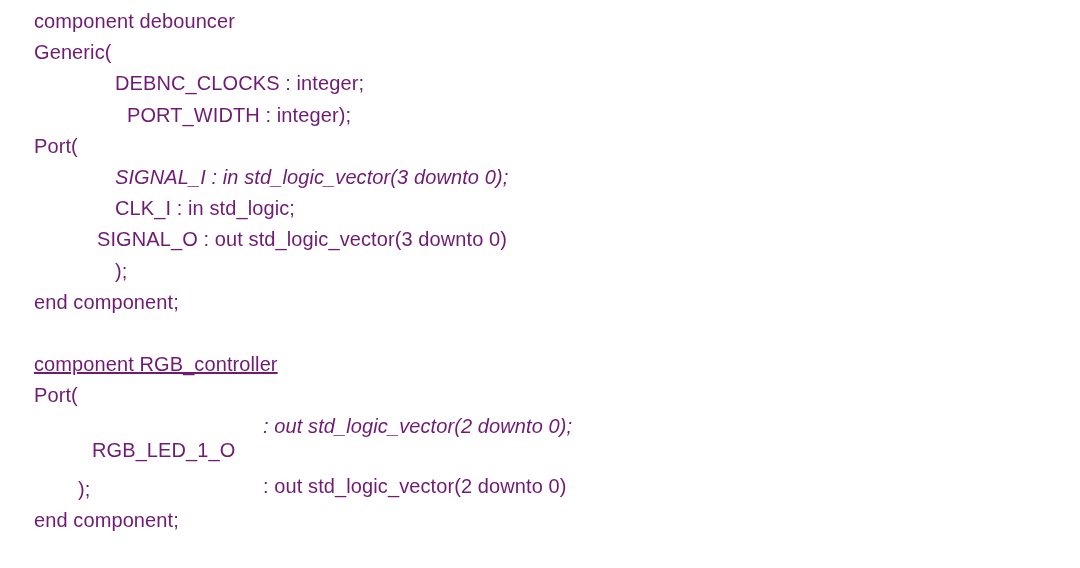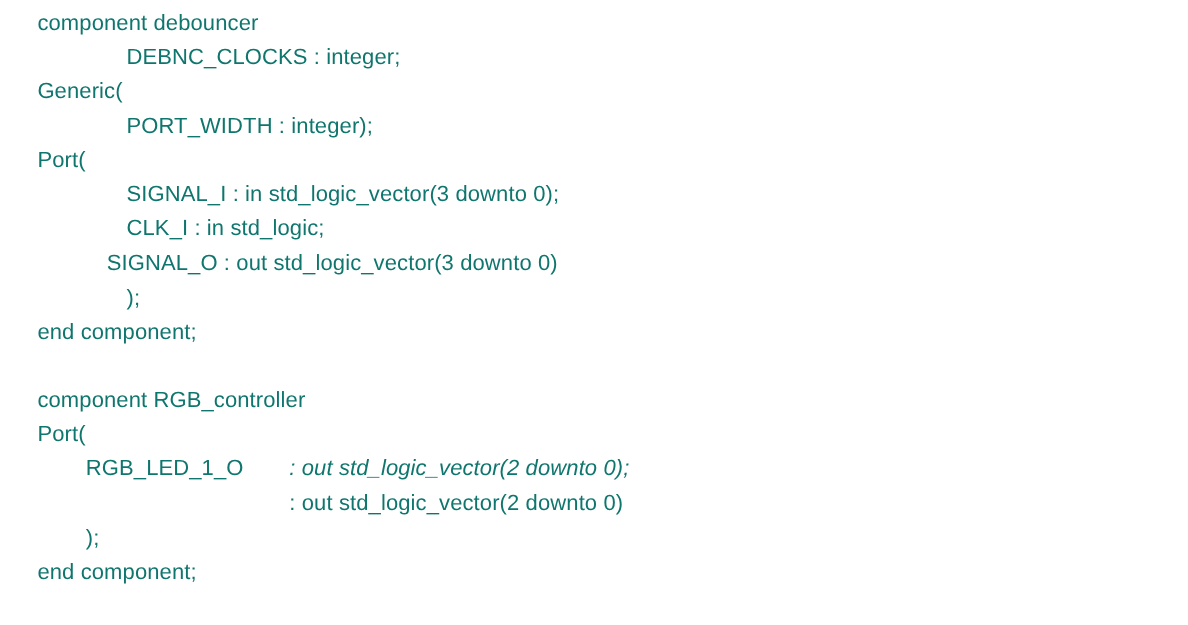--- a/index.html
+++ b/index.html
@@ -29,65 +29,65 @@
   .code-segment {
     position: absolute;
     top: 0;
     white-space: pre;
     letter-spacing: 0.1px;
   }
 </style>
 </head>
 <body>
 
-<div class="page" style="background: rgb(255, 255, 255); color: #0f766e;">
+<div class="page" style="background: rgb(255, 255, 255); color: #701a75;">
   <div id="code-block">
       <div class="code-line">
         <span class="code-segment" style="left: 34px;">component debouncer</span>
       </div>
       <div class="code-line">
+        <span class="code-segment" style="left: 34px;">Generic(</span>
+      </div>
+      <div class="code-line">
         <span class="code-segment" style="left: 115px;">DEBNC_CLOCKS : integer;</span>
       </div>
       <div class="code-line">
-        <span class="code-segment" style="left: 34px;">Generic(</span>
-      </div>
-      <div class="code-line">
-        <span class="code-segment" style="left: 115px;">PORT_WIDTH : integer);</span>
+        <span class="code-segment" style="left: 127px;">PORT_WIDTH : integer);</span>
       </div>
       <div class="code-line">
         <span class="code-segment" style="left: 34px;">Port(</span>
       </div>
       <div class="code-line">
-        <span class="code-segment" style="left: 115px;">SIGNAL_I : in std_logic_vector(3 downto 0);</span>
+        <span class="code-segment" style="left: 115px; font-style: italic;">SIGNAL_I : in std_logic_vector(3 downto 0);</span>
       </div>
       <div class="code-line">
         <span class="code-segment" style="left: 115px;">CLK_I : in std_logic;</span>
       </div>
       <div class="code-line">
         <span class="code-segment" style="left: 97px;">SIGNAL_O : out std_logic_vector(3 downto 0)</span>
       </div>
       <div class="code-line">
         <span class="code-segment" style="left: 115px;">);</span>
       </div>
       <div class="code-line">
         <span class="code-segment" style="left: 34px;">end component;</span>
       </div>
       <div class="code-line"></div>
       <div class="code-line">
-        <span class="code-segment" style="left: 34px;">component RGB_controller</span>
+        <span class="code-segment" style="left: 34px; text-decoration: underline;">component RGB_controller</span>
       </div>
       <div class="code-line">
         <span class="code-segment" style="left: 34px;">Port(</span>
       </div>
       <div class="code-line">
-        <span class="code-segment" style="left: 78px;">RGB_LED_1_O</span>
+        <span class="code-segment" style="left: 92px; margin-top: 24px;">RGB_LED_1_O</span>
         <span class="code-segment" style="left: 263px; font-style: italic;">: out std_logic_vector(2 downto 0);</span>
       </div>
       <div class="code-line">
-        <span class="code-segment" style="left: 263px;">: out std_logic_vector(2 downto 0)</span>
+        <span class="code-segment" style="left: 263px; margin-top: 28px;">: out std_logic_vector(2 downto 0)</span>
       </div>
       <div class="code-line">
         <span class="code-segment" style="left: 78px;">);</span>
       </div>
       <div class="code-line">
         <span class="code-segment" style="left: 34px;">end component;</span>
       </div>
     </div>
 </div>
 

